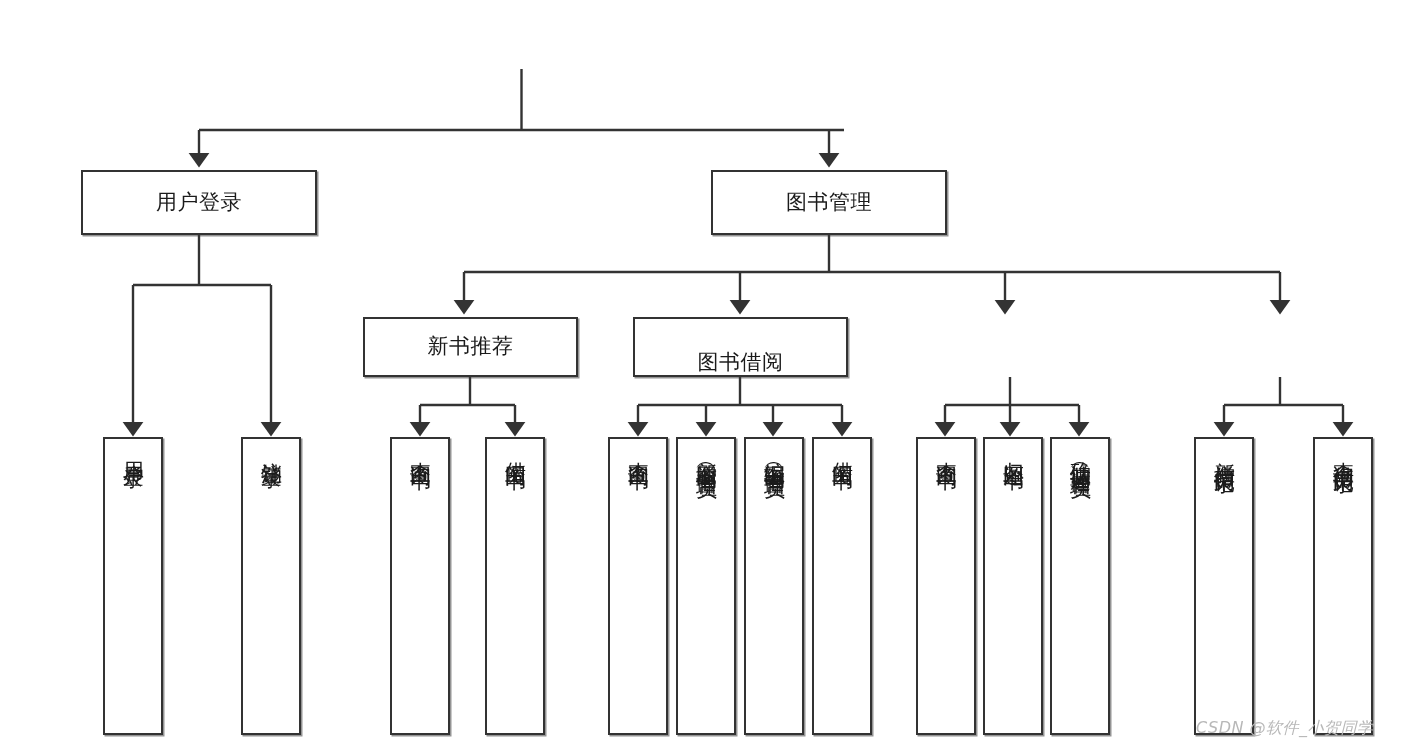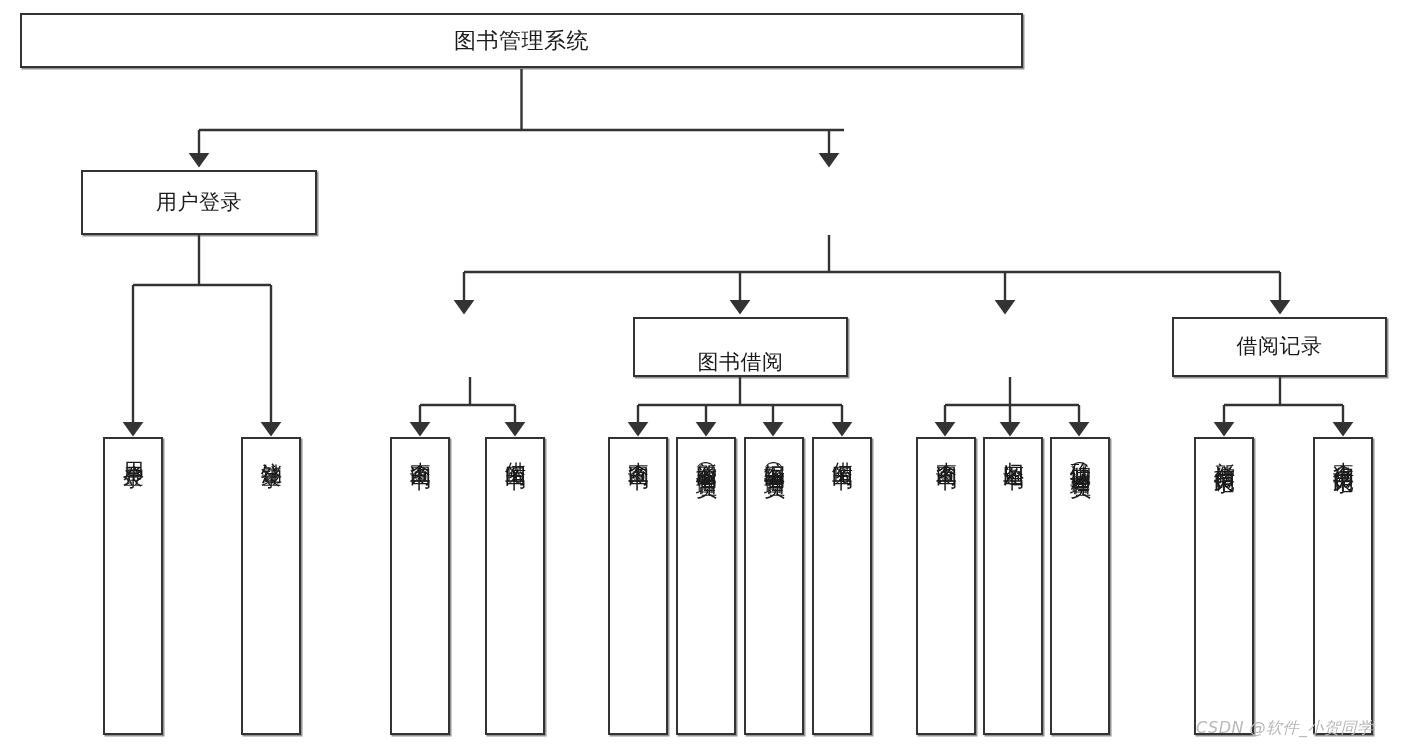--- a/index.html
+++ b/index.html
@@ -119,33 +119,33 @@
       <path d="M1010,405 L1010,427" marker-end="url(#arrow)"></path>
       <path d="M1079,405 L1079,427" marker-end="url(#arrow)"></path>
 
       <path d="M1280,377 L1280,405"></path>
       <path d="M1224,405 L1343,405"></path>
       <path d="M1224,405 L1224,427" marker-end="url(#arrow)"></path>
       <path d="M1343,405 L1343,427" marker-end="url(#arrow)"></path>
     </g>
   </svg>
 
-  <div class="node root horiz" style="left:20px; top:13px; width:1003px; height:55px;">
-    <span class="lbl">图书管理系统</span>
-  </div>
 
   <div class="node horiz" style="left:81px; top:170px; width:236px; height:65px;">
     <span class="lbl">用户登录</span>
   </div>
+  <div class="node horiz" style="left:711px; top:170px; width:236px; height:65px;">
+    <span class="lbl">图书管理</span>
+  </div>
 
+  <div class="node horiz" style="left:363px; top:317px; width:215px; height:60px;">
+    <span class="lbl">新书推荐</span>
+  </div>
   <div class="node horiz" style="left:633px; top:317px; width:215px; height:60px;align-items:flex-end;">
     <span class="lbl">图书借阅</span>
-  </div>
-  <div class="node horiz" style="left:1172px; top:317px; width:215px; height:60px;">
-    <span class="lbl">借阅记录</span>
   </div>
 
   <div class="node vert" style="left:103px; top:437px; width:60px; height:298px;">
     <span class="lbl">用户登录</span>
   </div>
   <div class="node vert" style="left:241px; top:437px; width:60px; height:298px;">
     <span class="lbl">注销登录</span>
   </div>
 
   <div class="node vert" style="left:390px; top:437px; width:60px; height:298px;">

